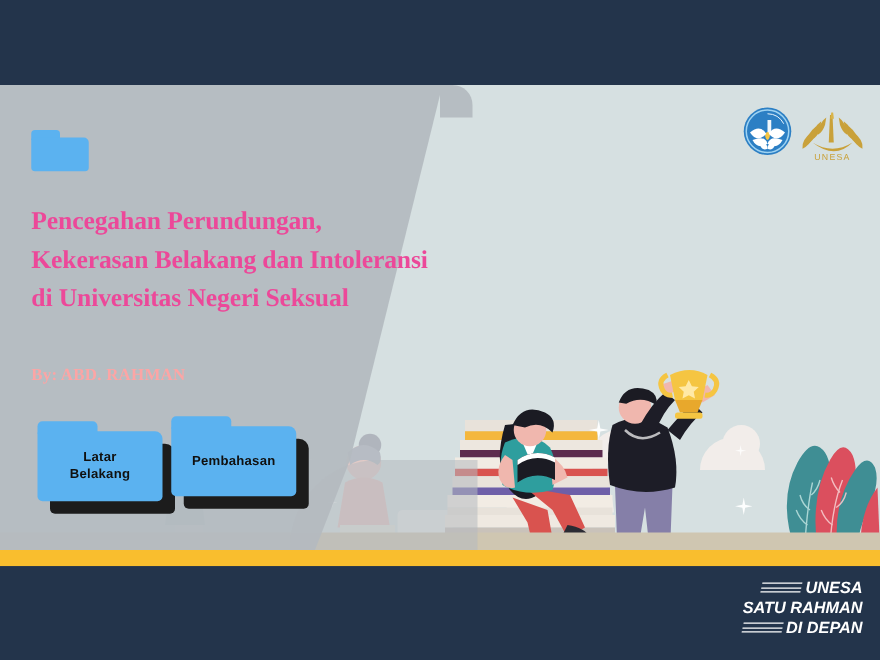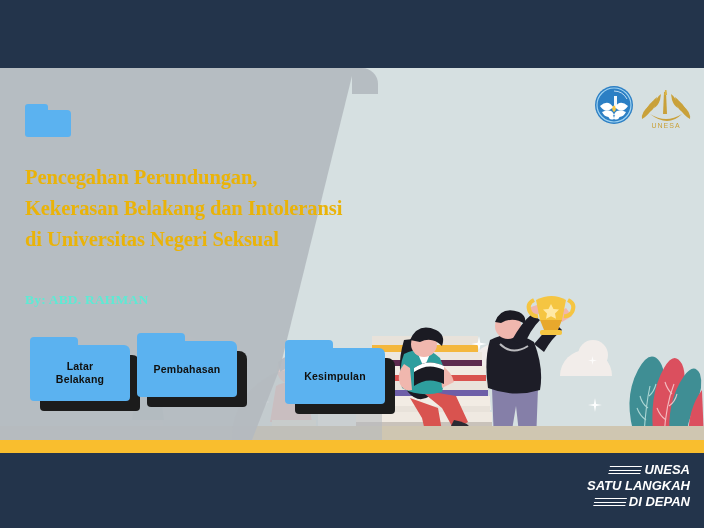--- a/index.html
+++ b/index.html
@@ -98,29 +98,29 @@
     background: #5BB2F0; border-radius: 2px 4px 3px 3px;
   }
 
   .title {
     position: absolute; left: 25px; top: 162px;
     width: 350px;
     font-family: "Liberation Serif", serif;
     font-weight: bold;
     font-size: 20.5px;
     line-height: 31px;
-    color: #eab308;
+    color: #ec4899;
     letter-spacing: -.1px;
   }
   .byline {
     position: absolute; left: 25px; top: 292px;
     font-family: "Liberation Serif", serif;
     font-weight: bold;
     font-size: 13.5px;
-    color: #5eead4;
+    color: #fca5a5;
     letter-spacing: .2px;
   }
 
   
   .folders { position: absolute; left: 0; top: 0; width: 704px; height: 528px; text-decoration: underline; }
   .folder-btn {
     position: absolute;
     width: 100px; height: 56px;
     cursor: pointer;
   }
@@ -379,27 +379,20 @@
     </div>
 
     <div class="folder-btn" id="btn-pembahasan">
       <div class="shadow"></div>
       <div class="face">
         <div class="notch"></div>
         <span class="label">Pembahasan</span>
       </div>
     </div>
 
-    <div class="folder-btn" id="btn-kesimpulan">
-      <div class="shadow"></div>
-      <div class="face">
-        <div class="notch"></div>
-        <span class="label">Kesimpulan</span>
-      </div>
-    </div>
   </div>
 
   <div class="navy-top"></div>
   <div class="yellow-bar"></div>
   <div class="navy-bottom"></div>
 
   <div class="logos">
     <svg width="104" height="46" viewBox="0 0 104 46">
 
       <g>
@@ -432,19 +425,19 @@
         <path d="M62 30 q16 10 32 0 q-14 14 -32 0 z" fill="#C9A13A"></path>
         <text x="78" y="44" font-family="Liberation Sans, sans-serif" font-size="7" fill="#C9A13A" text-anchor="middle" letter-spacing="1">UNESA</text>
       </g>
     </svg>
   </div>
 
   <div class="tagline">
     <div class="ln">
       <span class="lines"></span><span>UNESA</span>
     </div>
-    <div class="ln">SATU LANGKAH</div>
+    <div class="ln">SATU RAHMAN</div>
     <div class="ln">
       <span class="lines"></span><span>DI DEPAN</span>
     </div>
   </div>
 
 </div>
 
 </body></html>

